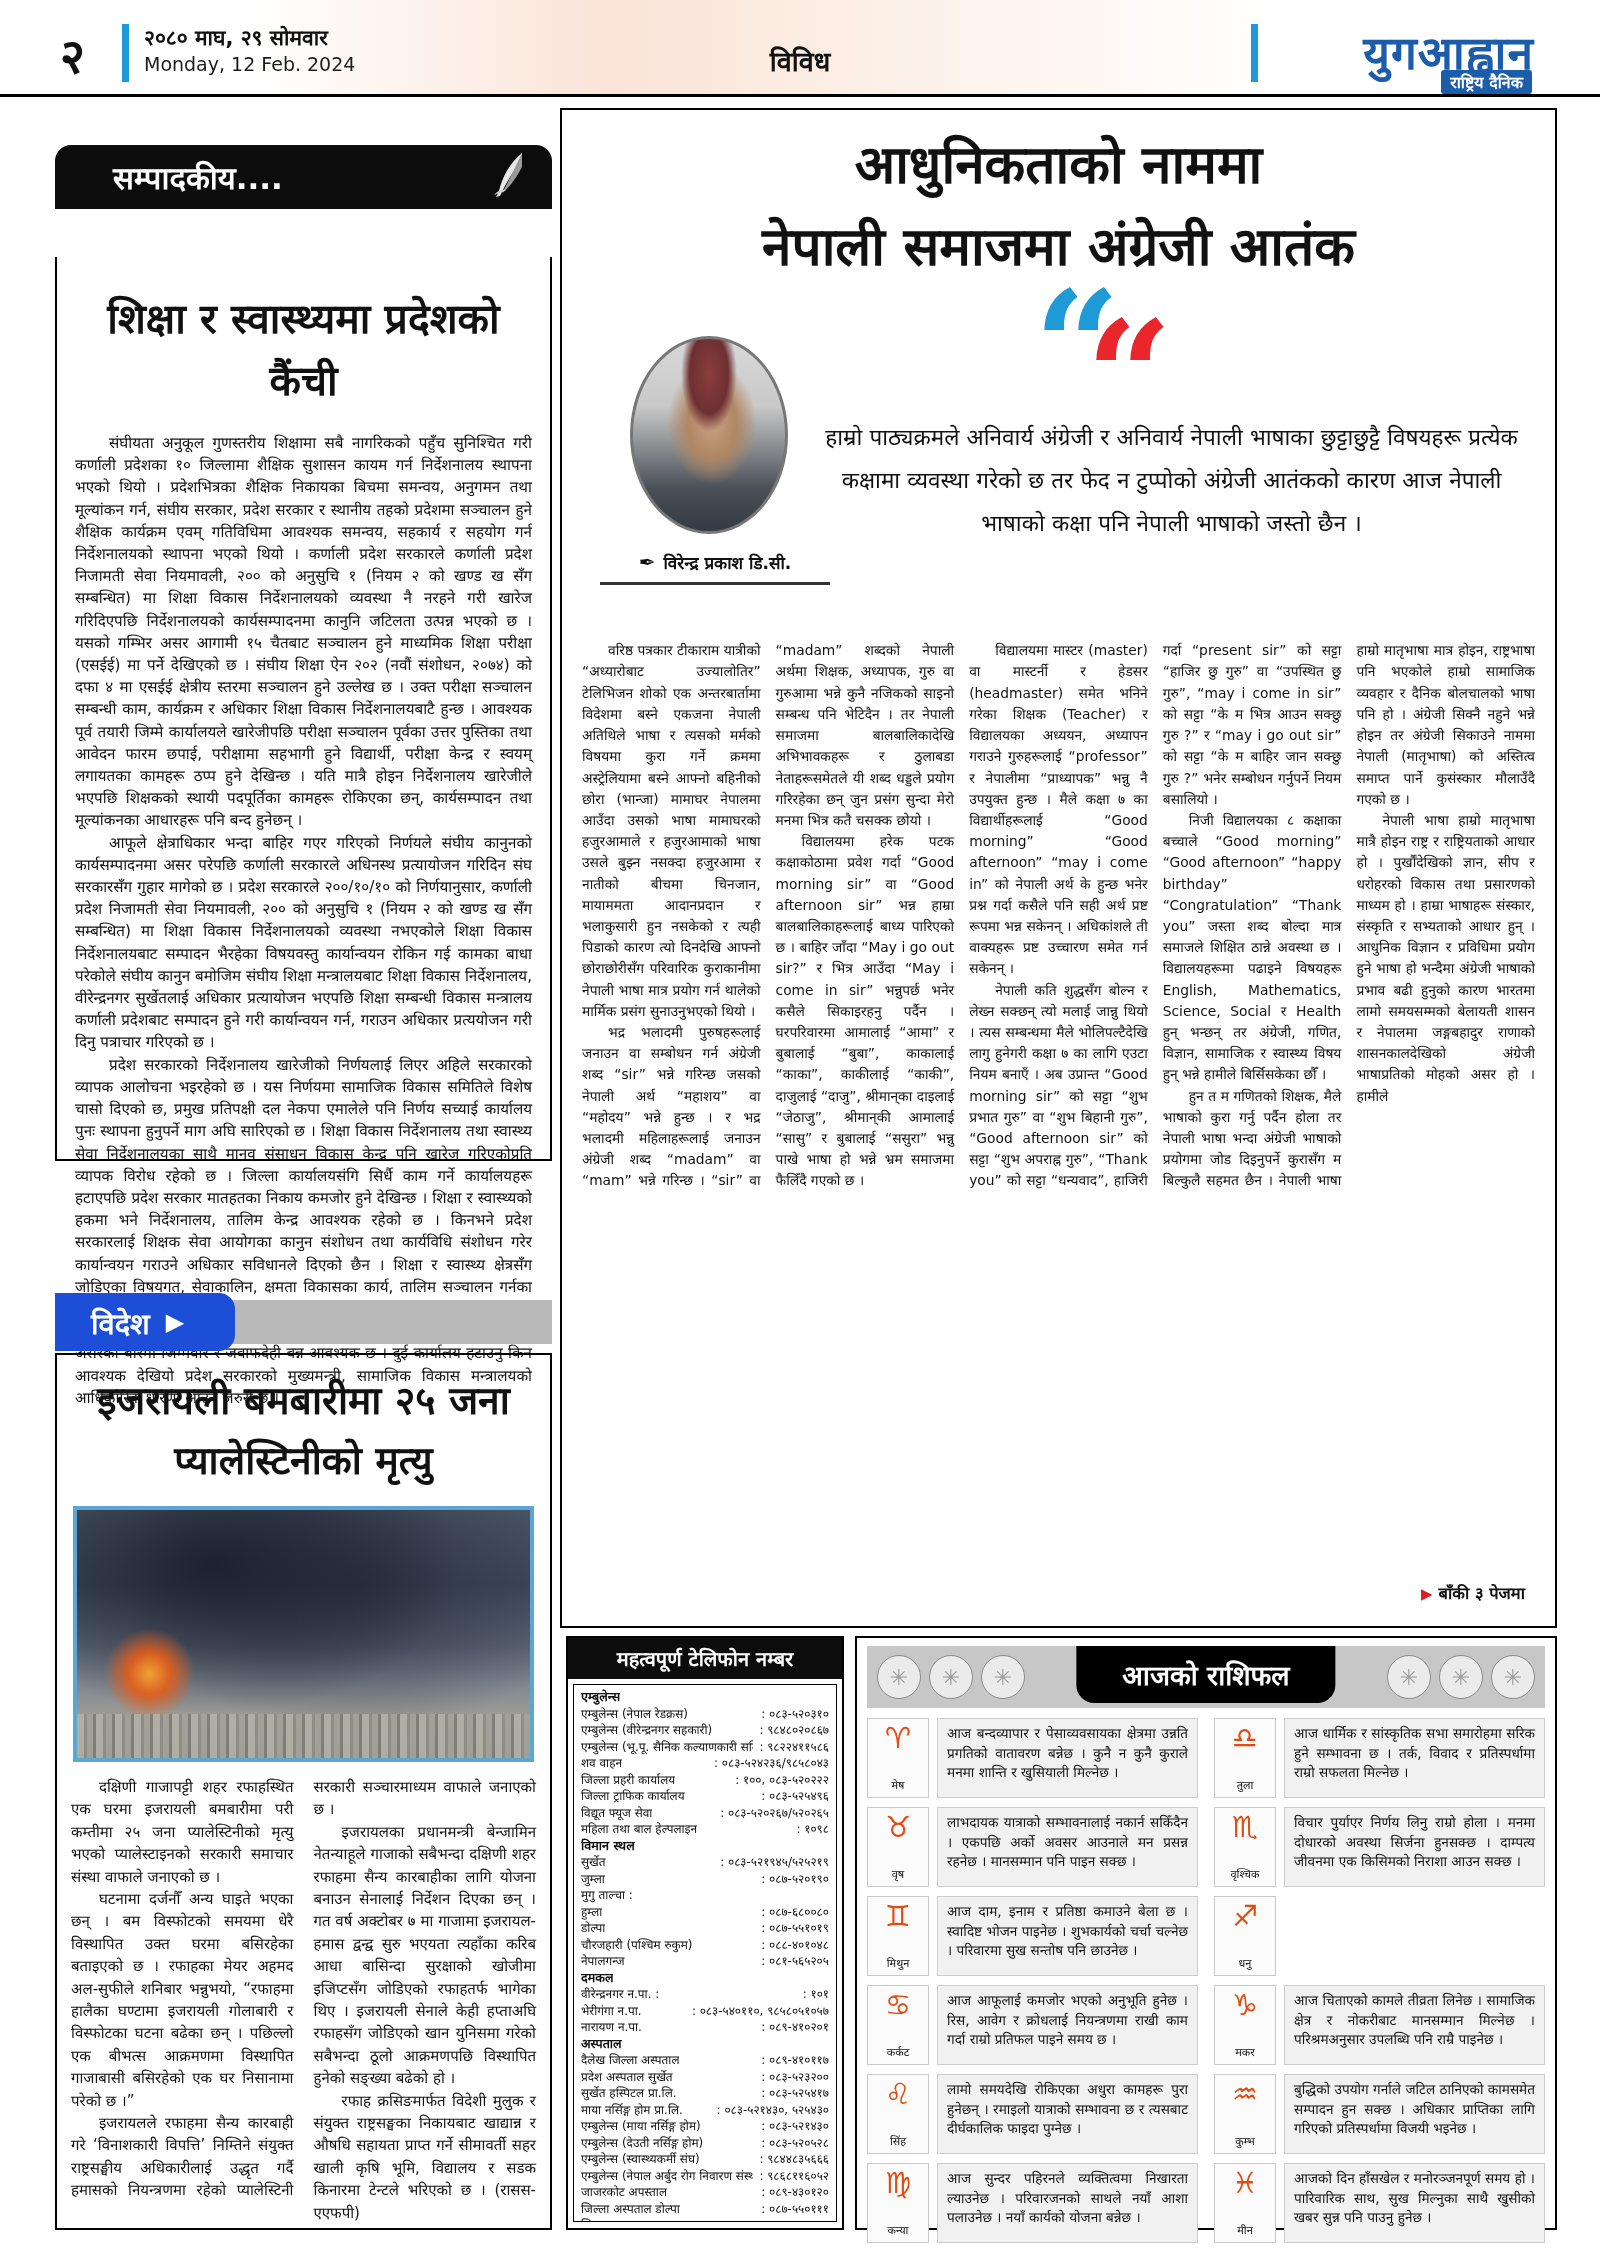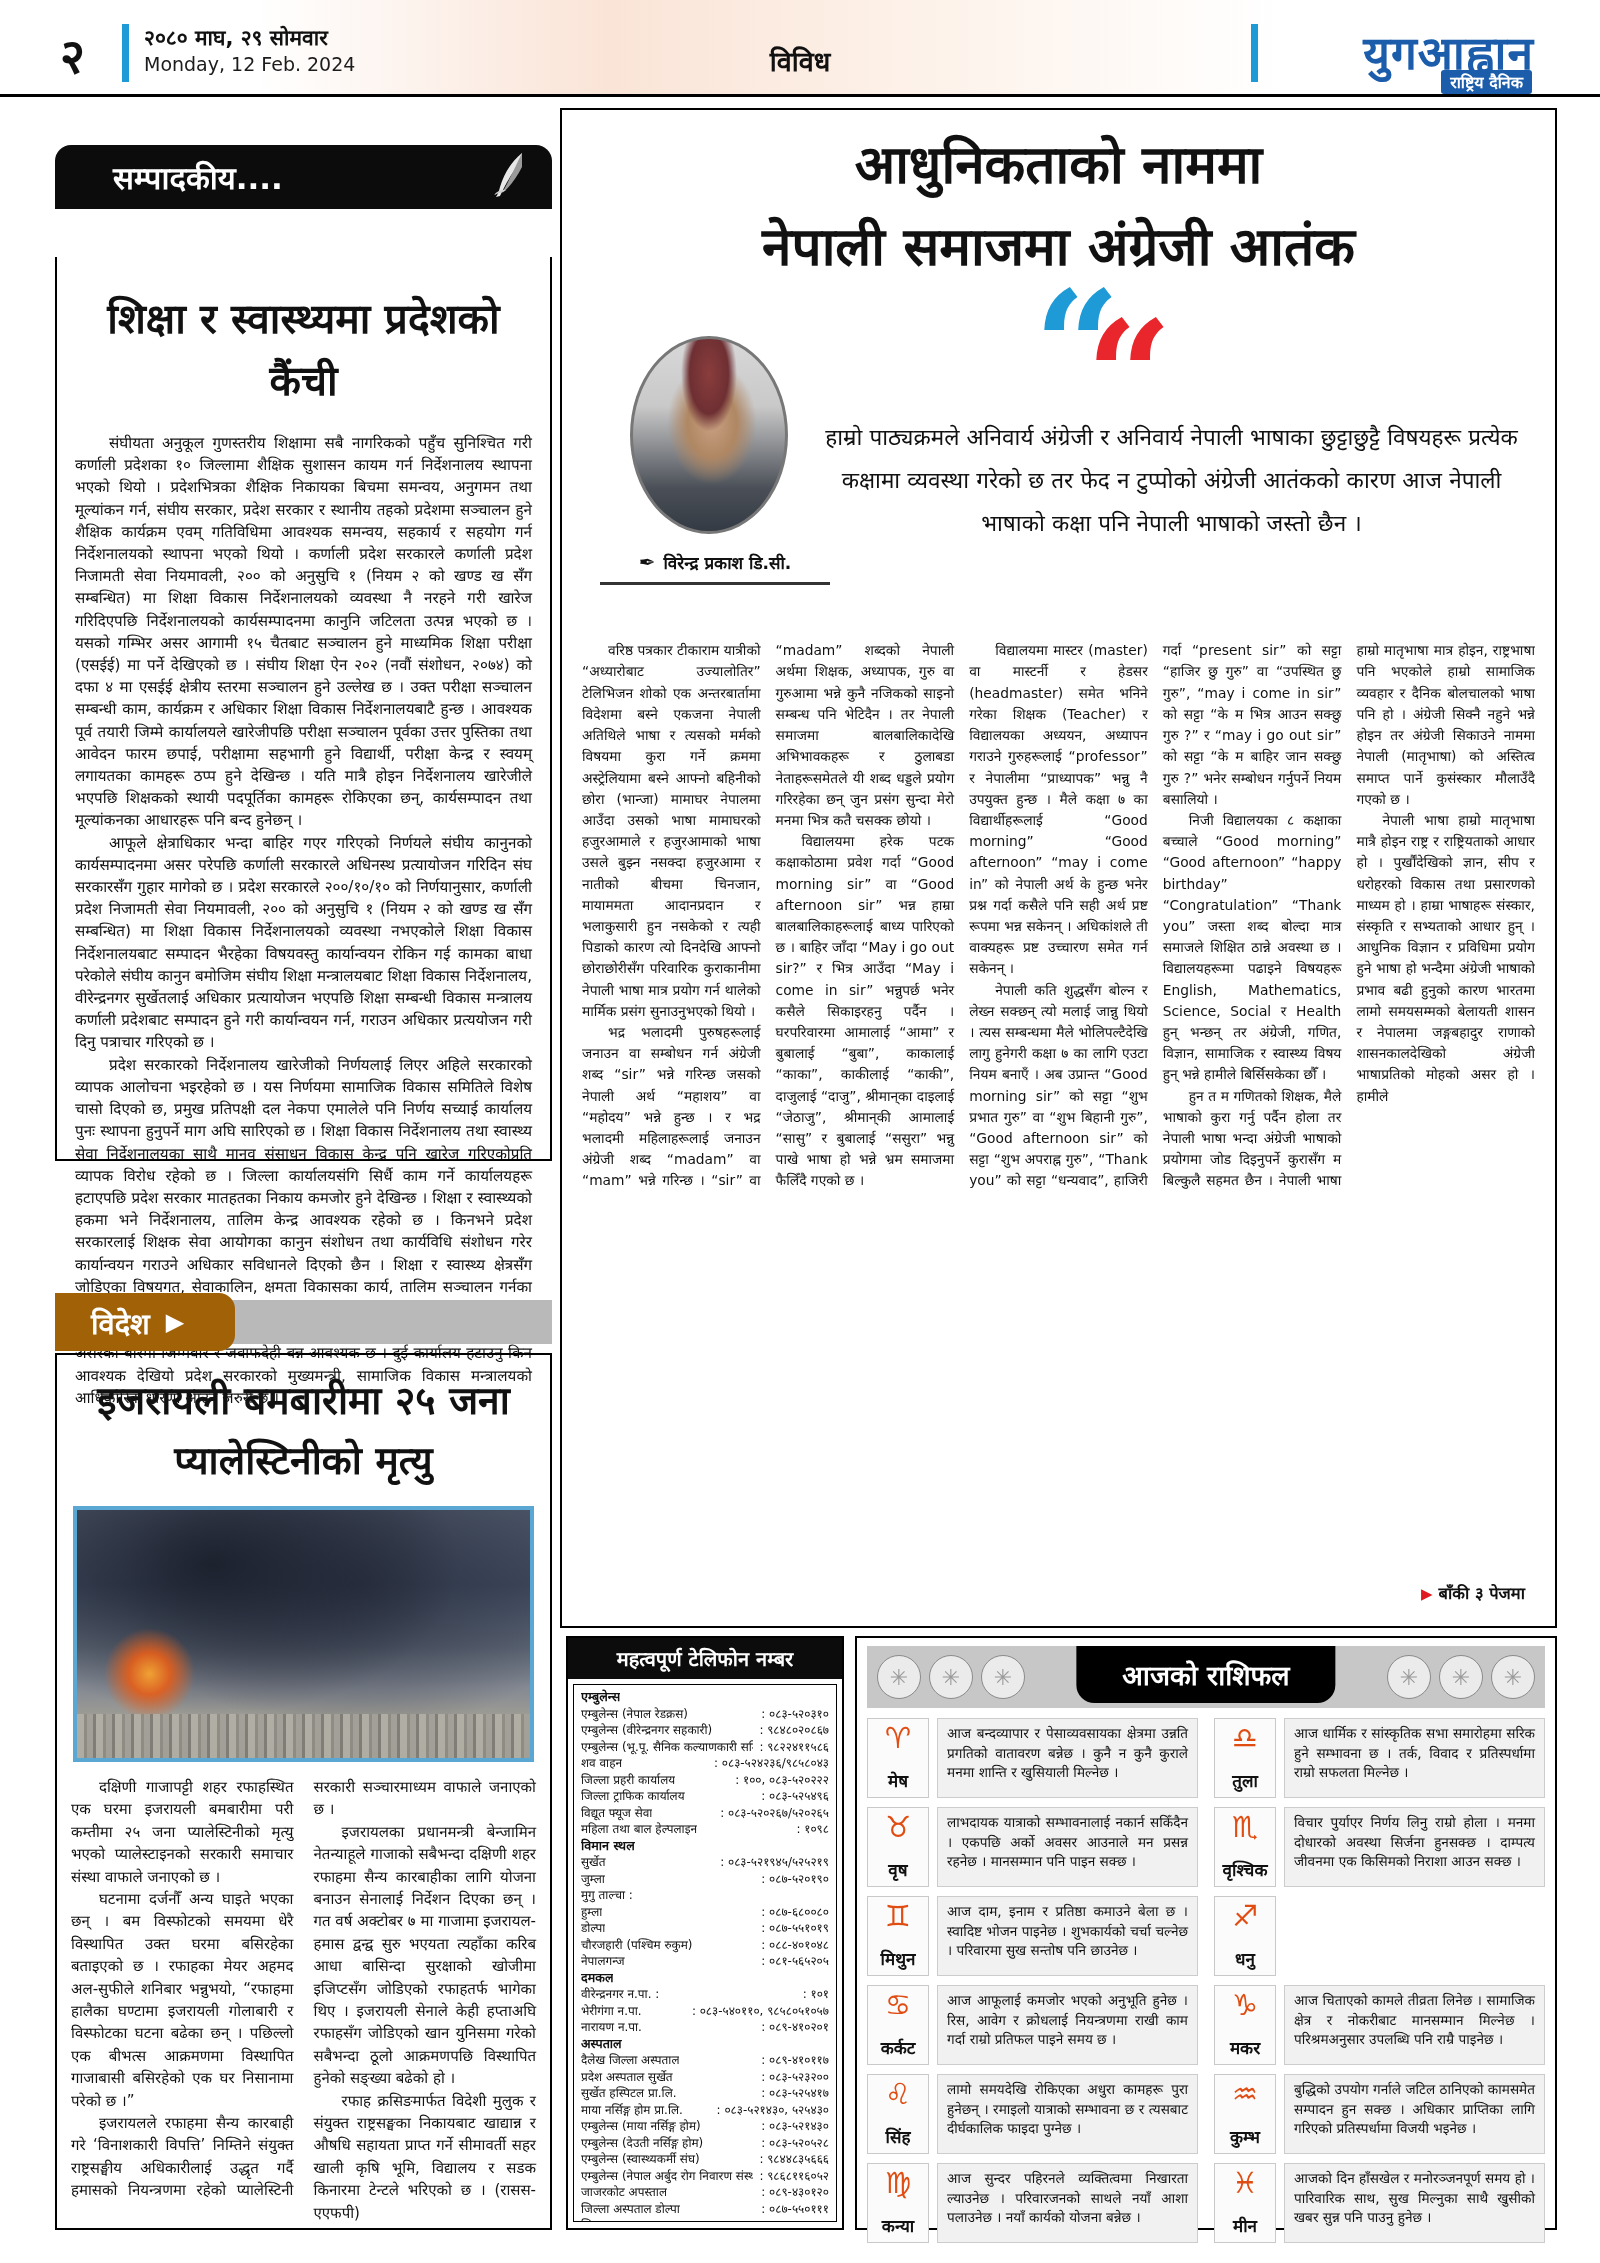--- a/index.html
+++ b/index.html
@@ -27,21 +27,21 @@
              display:flex;align-items:center;justify-content:space-between;padding:0 18px 0 58px;box-sizing:border-box;}
   .ed-title{font-size:31px;font-weight:bold;}
   .ed-body{border:2px solid #000;border-top:none;height:904px;box-sizing:border-box;padding:24px 18px;margin-top:48px;}
   .ed-headline{text-align:center;font-size:41px;line-height:1.5;font-weight:bold;margin:8px 0 20px;}
   .ed-text p{font-size:15.2px;line-height:22.2px;text-align:justify;margin:0;text-indent:34px;}
 
   
   .videsh{position:absolute;left:55px;top:1293px;width:497px;height:937px;}
   .v-tabrow{position:relative;height:60px;}
   .v-graybar{position:absolute;left:0;right:0;top:7px;height:44px;background:#b9b9b9;}
-  .v-tab{position:absolute;left:0;top:0;width:180px;height:58px;background:#a16207;border-radius:0 16px 16px 0;
+  .v-tab{position:absolute;left:0;top:0;width:180px;height:58px;background:#1d4ed8;border-radius:0 16px 16px 0;
          color:#fff;display:flex;align-items:center;gap:16px;padding-left:36px;box-sizing:border-box;
          font-size:29px;font-weight:bold;}
   .v-arrow{color:#fff;font-size:24px;}
   .v-box{border:2px solid #000;height:877px;box-sizing:border-box;padding:8px 14px;}
   .v-headline{text-align:center;font-size:39px;line-height:1.55;font-weight:bold;margin:8px 0 14px;}
   .v-photo{height:248px;border:4px solid #5aa7d3;margin:0 2px 14px;position:relative;overflow:hidden;
     background:
       radial-gradient(circle at 16% 66%, rgba(247,164,48,.95) 0%, rgba(229,94,26,.9) 5%, rgba(229,94,26,0) 11%),
       radial-gradient(ellipse at 30% 22%, rgba(24,28,40,.85) 0%, rgba(24,28,40,0) 55%),
       radial-gradient(ellipse at 62% 30%, rgba(40,46,62,.8) 0%, rgba(40,46,62,0) 60%),
@@ -91,21 +91,21 @@
   .r-header{position:relative;height:62px;background:#c7c7c7;margin-bottom:10px;}
   .r-pill{position:absolute;left:50%;top:0;transform:translateX(-50%);background:#000000;color:#fff;
           font-size:27px;font-weight:bold;padding:10px 46px;border-radius:0 0 18px 18px;white-space:nowrap;}
   .r-circ{position:absolute;top:9px;width:42px;height:42px;border-radius:50%;background:#ebebeb;border:1px solid #8a8a8a;
           display:flex;align-items:center;justify-content:center;color:#9a9a9a;font-size:22px;}
   .r-grid{display:grid;grid-template-columns:1fr 1fr;column-gap:16px;row-gap:9px;}
   .r-entry{display:flex;gap:8px;height:80px;}
   .r-icon{width:62px;min-width:62px;background:#fbfbfb;border:1px solid #c9c9c9;display:flex;flex-direction:column;
           align-items:center;justify-content:space-between;padding:5px 2px;box-sizing:border-box;}
   .r-sym{font-size:29px;line-height:1;color:#e04d12;}
-  .r-sign{font-size:17px;font-weight:bold;}
+  .r-sign{font-size:11px;font-weight:normal;}
   .r-text{flex:1;background:#f1f1f1;border:1px solid #cccccc;padding:5px 9px;font-size:13.6px;line-height:19.5px;
           text-align:justify;overflow:hidden;}
 </style>
 </head>
 <body>
 
 <div class="page">
 
   <div class="header">
     <div class="pagenum">२</div>

